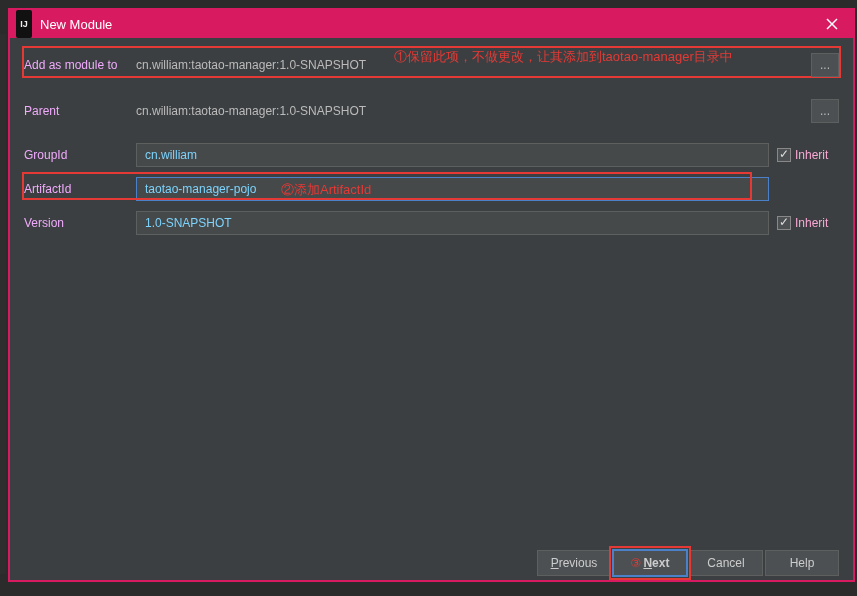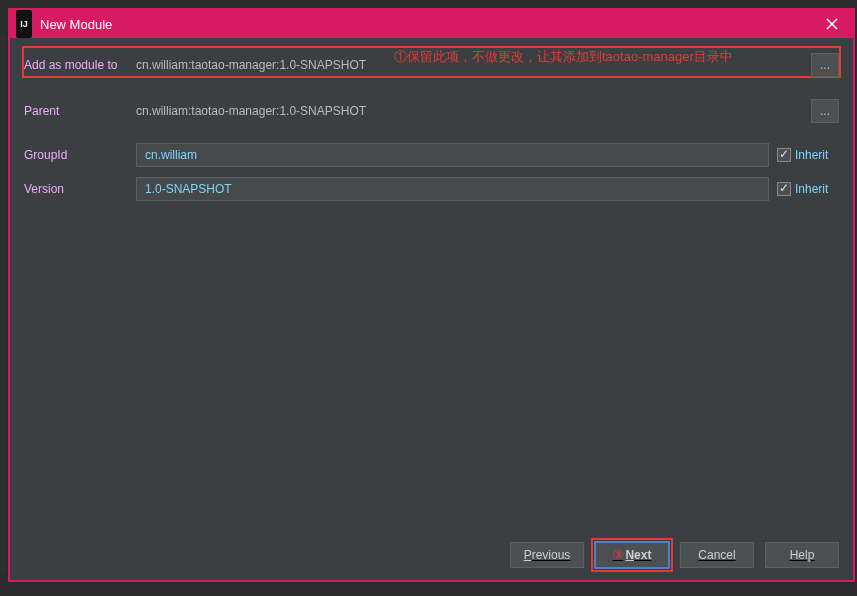--- a/index.html
+++ b/index.html
@@ -122,21 +122,21 @@
     }
     .checkbox.checked::after {
       content: '✓';
       position: absolute;
       top: -2px;
       left: 1px;
       color: #ddd;
       font-size: 12px;
     }
     .inherit-label {
-      color: #7dd3fc;
+      color: #f9a8d4;
       font-size: 12px;
     }
     .row-spacer-right {
       width: 62px;
       margin-left: 8px;
     }
     .highlight-box-1 {
       position: absolute;
       border: 2px solid #e53935;
       left: -2px;
@@ -158,23 +158,22 @@
     .callout-text {
       position: absolute;
       color: #e53935;
       font-size: 13px;
       z-index: 4;
       pointer-events: none;
     }
     .buttons {
       display: flex;
       justify-content: flex-end;
-      padding: 10px 14px 12px;
-      gap: 11px;
-      text-decoration: underline;
+      padding: 10px 14px 4px;
+      gap: 2px;
     }
     .btn {
       min-width: 74px;
       height: 26px;
       background: #4c5052;
       border: 1px solid #5e6060;
       color: #ccc;
       font-size: 12px;
       display: flex;
       align-items: center;
@@ -247,20 +246,29 @@
 
     <div class="row">
       <div class="row-label">GroupId</div>
       <input class="input" readonly="" value="cn.william" style="">
       <div class="inherit-cell">
         <div class="checkbox checked"></div>
         <div class="inherit-label">Inherit</div>
       </div>
     </div>
 
+    <div class="row">
+      <div class="highlight-box-2" style="width:730px;"></div>
+      <div class="row-label">ArtifactId</div>
+      <div class="artifact-input-wrap">
+        <input class="input input-focused" value="taotao-manager-pojo" style="">
+        <div class="callout-text" style="left:145px; top:4px;">②添加ArtifactId</div>
+      </div>
+      <div class="row-spacer-right"></div>
+    </div>
 
     <div class="row">
       <div class="row-label">Version</div>
       <input class="input" readonly="" value="1.0-SNAPSHOT" style="">
       <div class="inherit-cell">
         <div class="checkbox checked"></div>
         <div class="inherit-label">Inherit</div>
       </div>
     </div>
 

